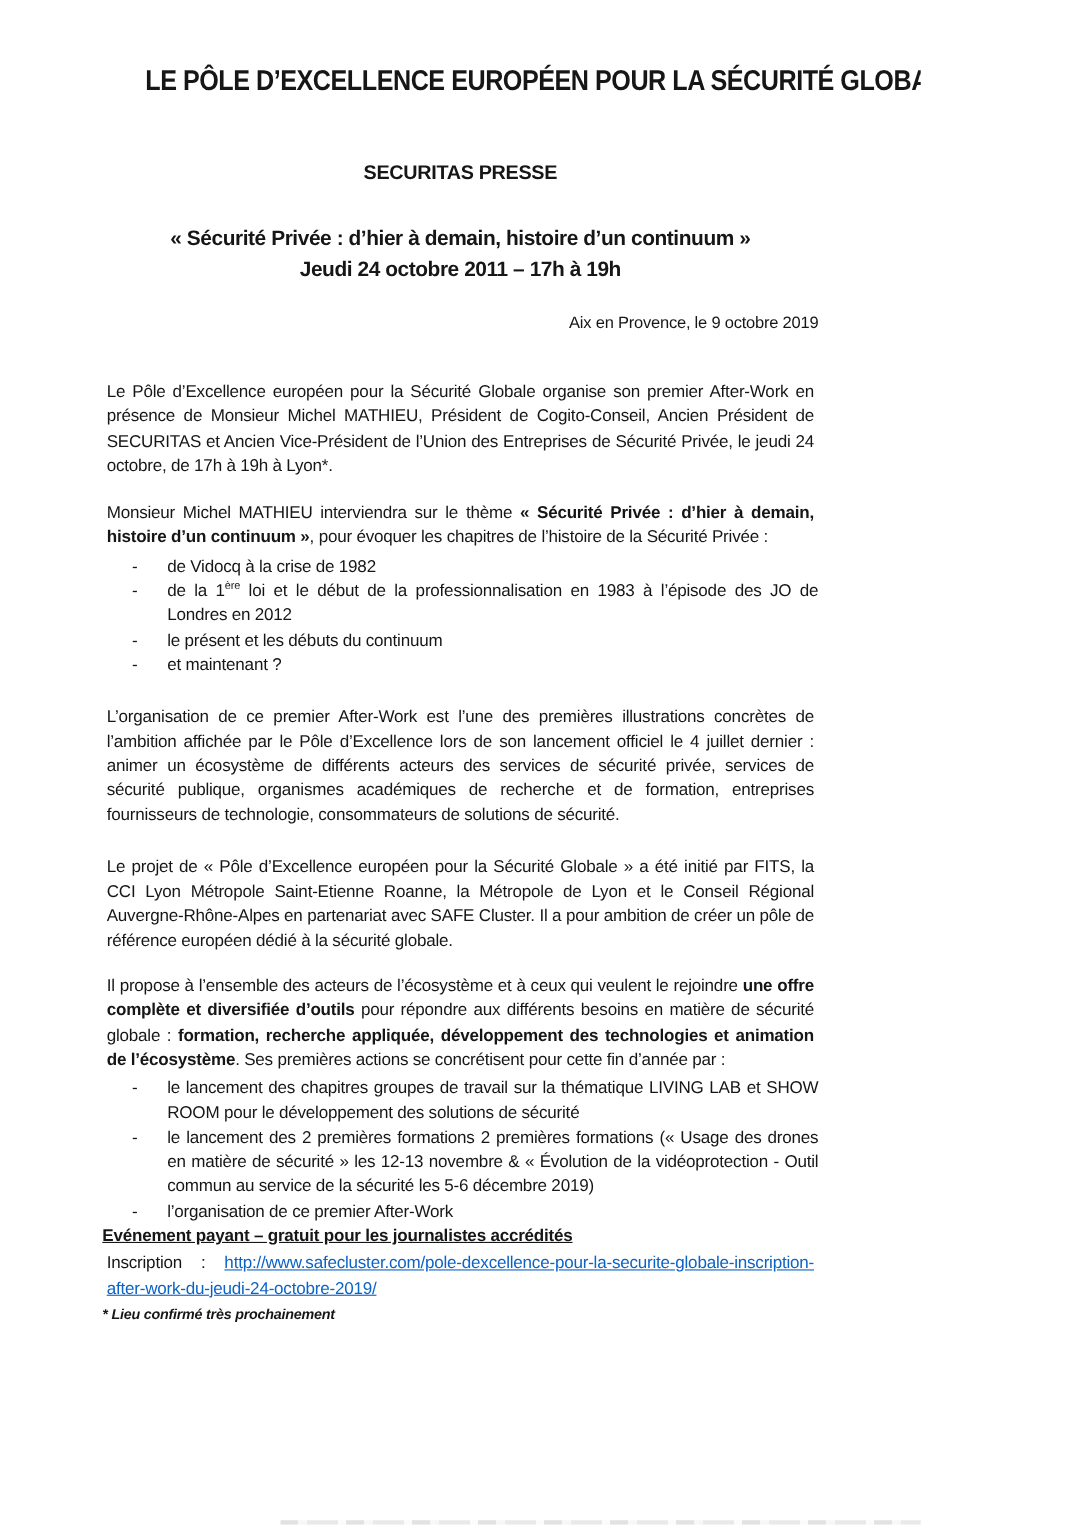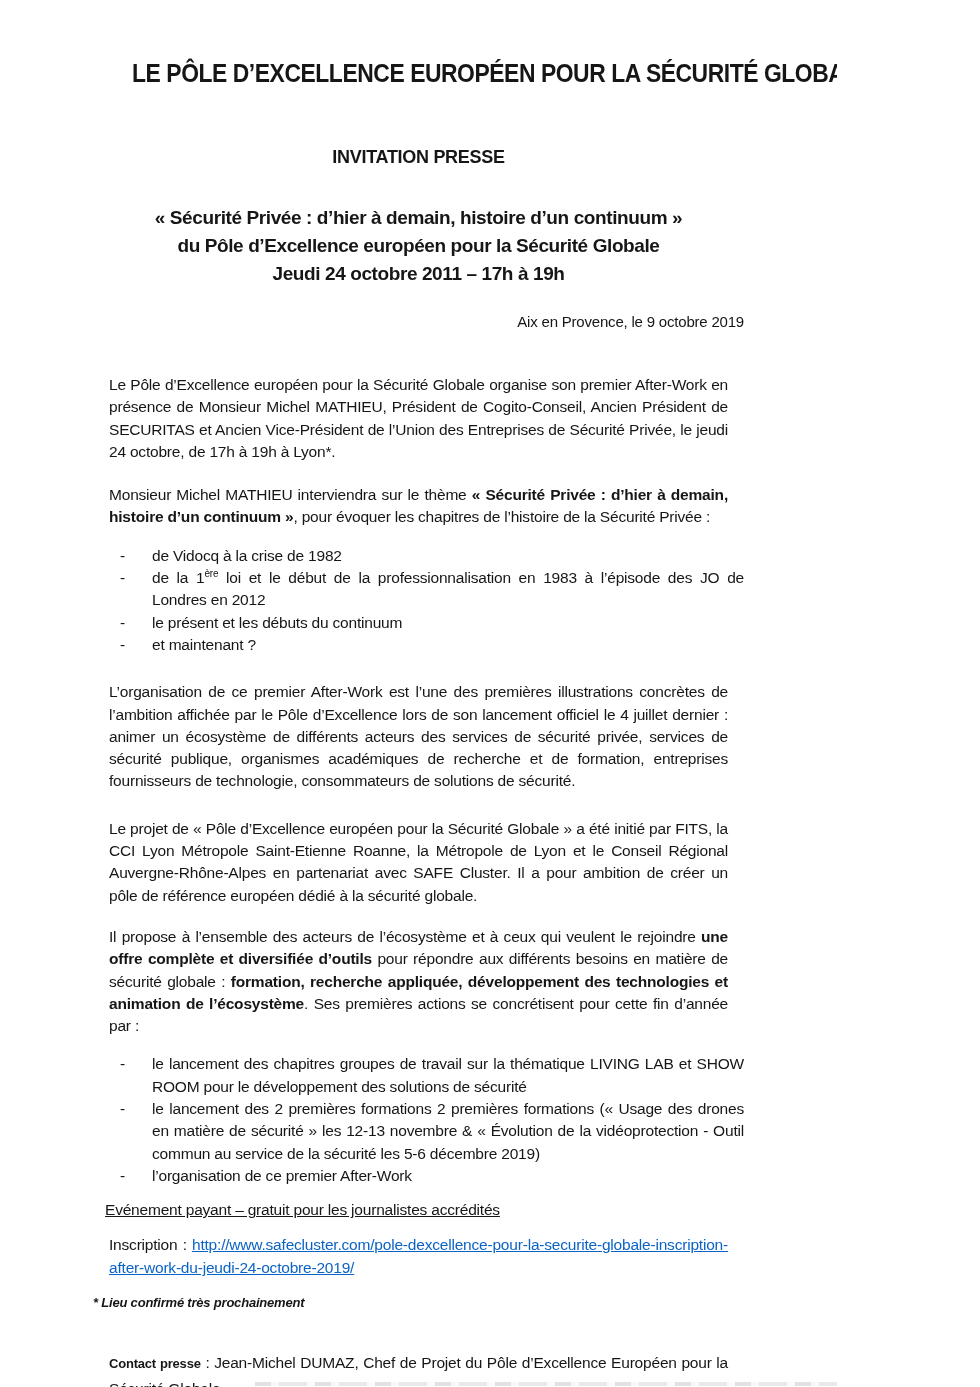--- a/index.html
+++ b/index.html
@@ -46,21 +46,21 @@
     letter-spacing: -0.4px;
   }
   .dateline {
     margin-top: 24px;
     font-size: 15px;
     line-height: 20px;
     text-align: right;
     letter-spacing: -0.2px;
   }
   .body {
-    margin: 16px;
+    margin: 4px;
     font-size: 15.5px;
     line-height: 22.3px;
     text-align: justify;
     letter-spacing: -0.2px;
   }
   .mt-intro   { margin-top: 42px; }
   .mt-theme   { margin-top: 21px; }
   .mt-orga    { margin-top: 25px; }
   .mt-projet  { margin-top: 25px; }
   .mt-offre   { margin-top: 19px; }
@@ -77,23 +77,23 @@
     position: absolute;
     left: 27px;
     top: 0;
   }
   sup {
     font-size: 10px;
     line-height: 0;
     vertical-align: super;
   }
   .reg-head {
-    margin: 12px;
+    margin: 0;
     font-size: 15.5px;
-    font-weight: normal;
+    font-weight: bold;
     line-height: 22px;
     letter-spacing: -0.2px;
   }
   .reg-head .u { text-decoration: underline; }
   .reg-line {
     margin-top: 2px;
     line-height: 23px;
   }
   a.link {
     color: #0b63c5;
@@ -132,25 +132,24 @@
       #fbfbfb 52px, #fbfbfb 60px);
   }
 </style>
 </head>
 <body>
 
 <div class="page">
 
   <h1 class="doc-title">LE PÔLE D’EXCELLENCE EUROPÉEN POUR LA SÉCURITÉ GLOBALE</h1>
 
-  <div class="kicker">INVITATION PRESSE</div>
+  <div class="kicker">SECURITAS PRESSE</div>
 
   <div class="event-heading">
     <div>« Sécurité Privée : d’hier à demain, histoire d’un continuum »</div>
-    <div>du Pôle d’Excellence européen pour la Sécurité Globale</div>
     <div>Jeudi 24 octobre 2011 – 17h à 19h</div>
   </div>
 
   <div class="dateline">Aix en Provence, le 9 octobre 2019</div>
 
   <p class="body mt-intro">Le Pôle d’Excellence européen pour la Sécurité Globale organise son premier After-Work en présence de Monsieur Michel MATHIEU, Président de Cogito-Conseil, Ancien Président de SECURITAS et Ancien Vice-Président de l’Union des Entreprises de Sécurité Privée, le jeudi 24 octobre, de 17h à 19h à Lyon*.</p>
 
   <p class="body mt-theme"><span>Monsieur Michel MATHIEU interviendra sur le thème </span><strong>« Sécurité Privée : d’hier à demain, histoire d’un continuum »</strong><span>, pour évoquer les chapitres de l’histoire de la Sécurité Privée :</span></p>
 
   <div>
@@ -171,20 +170,16 @@
     <div class="bullet"><span class="dash">-</span><span>le lancement des 2 premières formations 2 premières formations (« Usage des drones en matière de sécurité » les 12-13 novembre &amp; « Évolution de la vidéoprotection  - Outil commun au service de la sécurité les 5-6 décembre 2019)</span></div>
     <div class="bullet"><span class="dash">-</span><span>l’organisation de ce premier After-Work</span></div>
   </div>
 
   <p class="reg-head mt-reg"><span class="u">Evénement payant – gratuit pour les journalistes accrédités</span></p>
 
   <p class="body reg-line"><span>Inscription :  </span><a class="link" href="#">http://www.safecluster.com/pole-dexcellence-pour-la-securite-globale-inscription-after-work-du-jeudi-24-octobre-2019/</a></p>
 
   <p class="footnote">* Lieu confirmé très prochainement</p>
 
-  <div class="body contact">
-    <div><span class="contact-label">Contact presse</span><span> : Jean-Michel DUMAZ, Chef de Projet du Pôle d’Excellence Européen pour la Sécurité Globale,</span></div>
-    <div><a class="link" href="#">jean-michel.dumaz@safecustercom</a><span class="contact-phone"> - 06 08 41 01 46</span></div>
-  </div>
 
   <div class="footer-smudge"></div>
 
 </div>
 
 </body></html>

